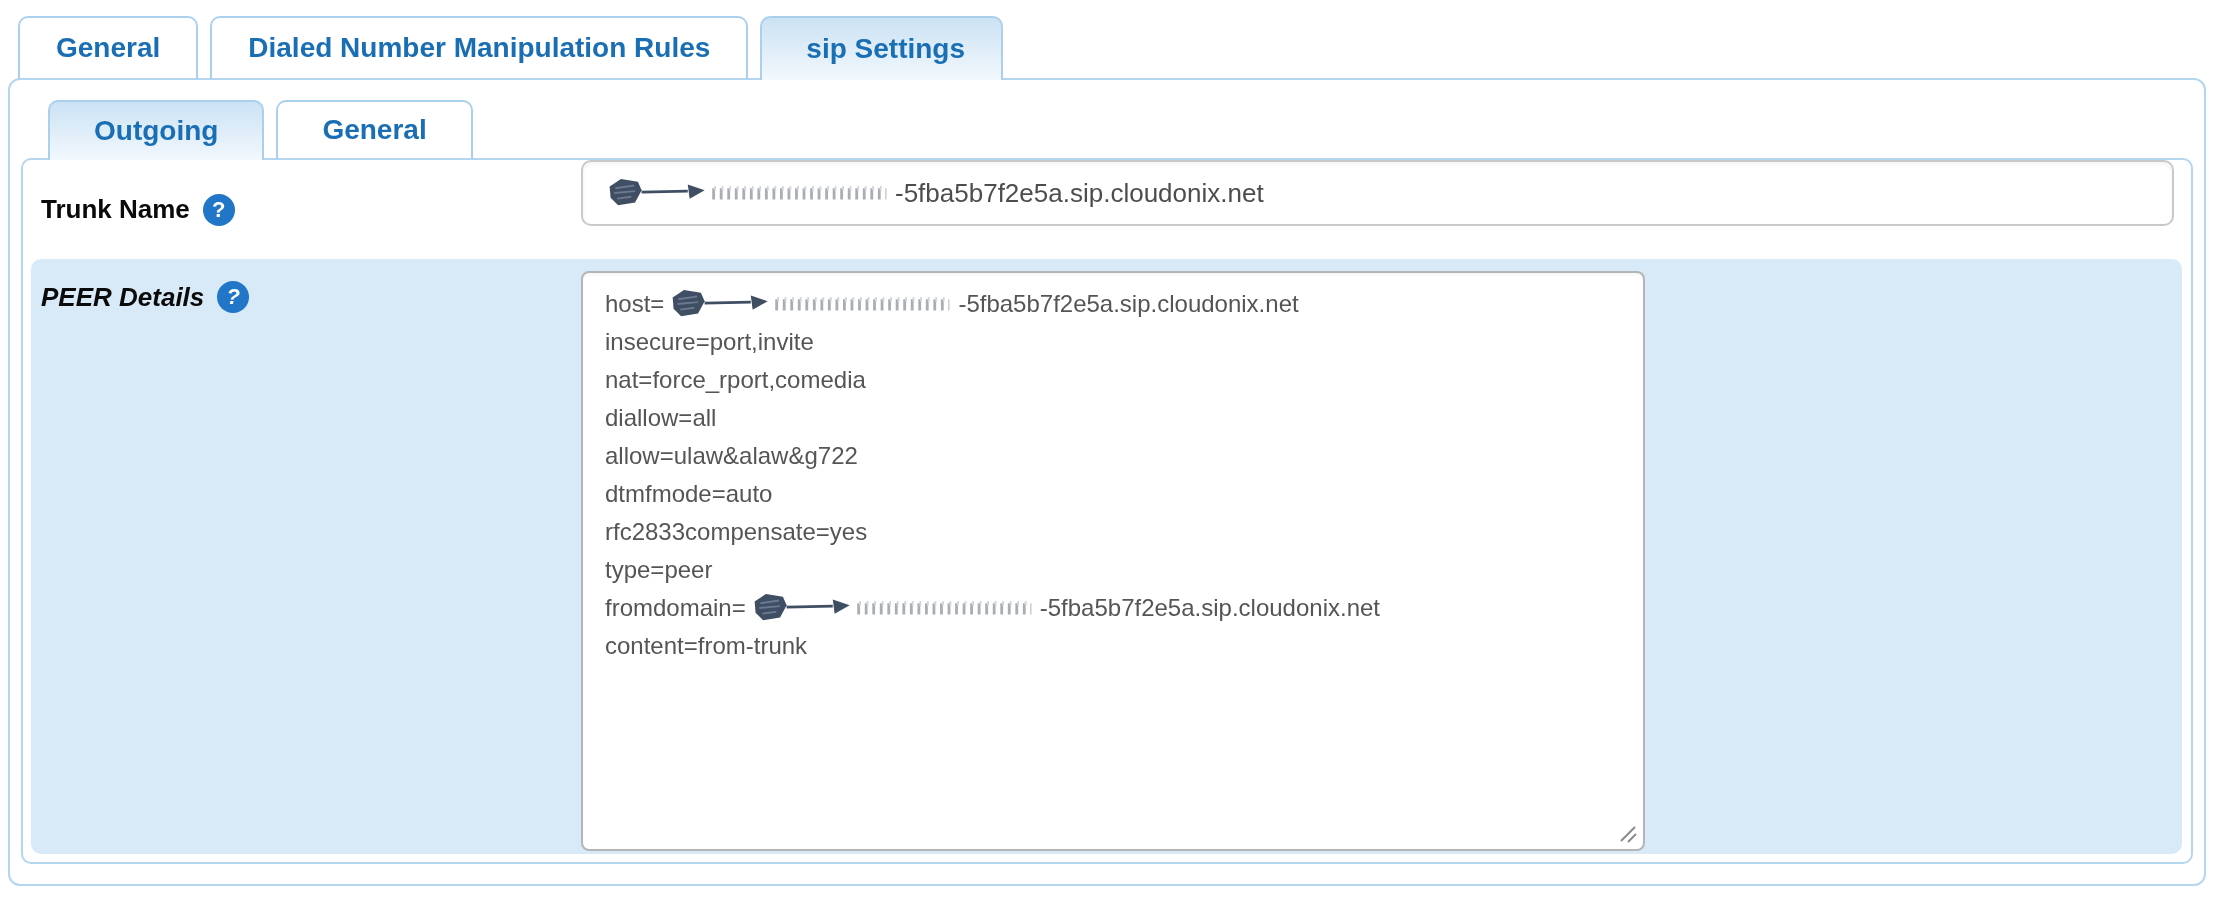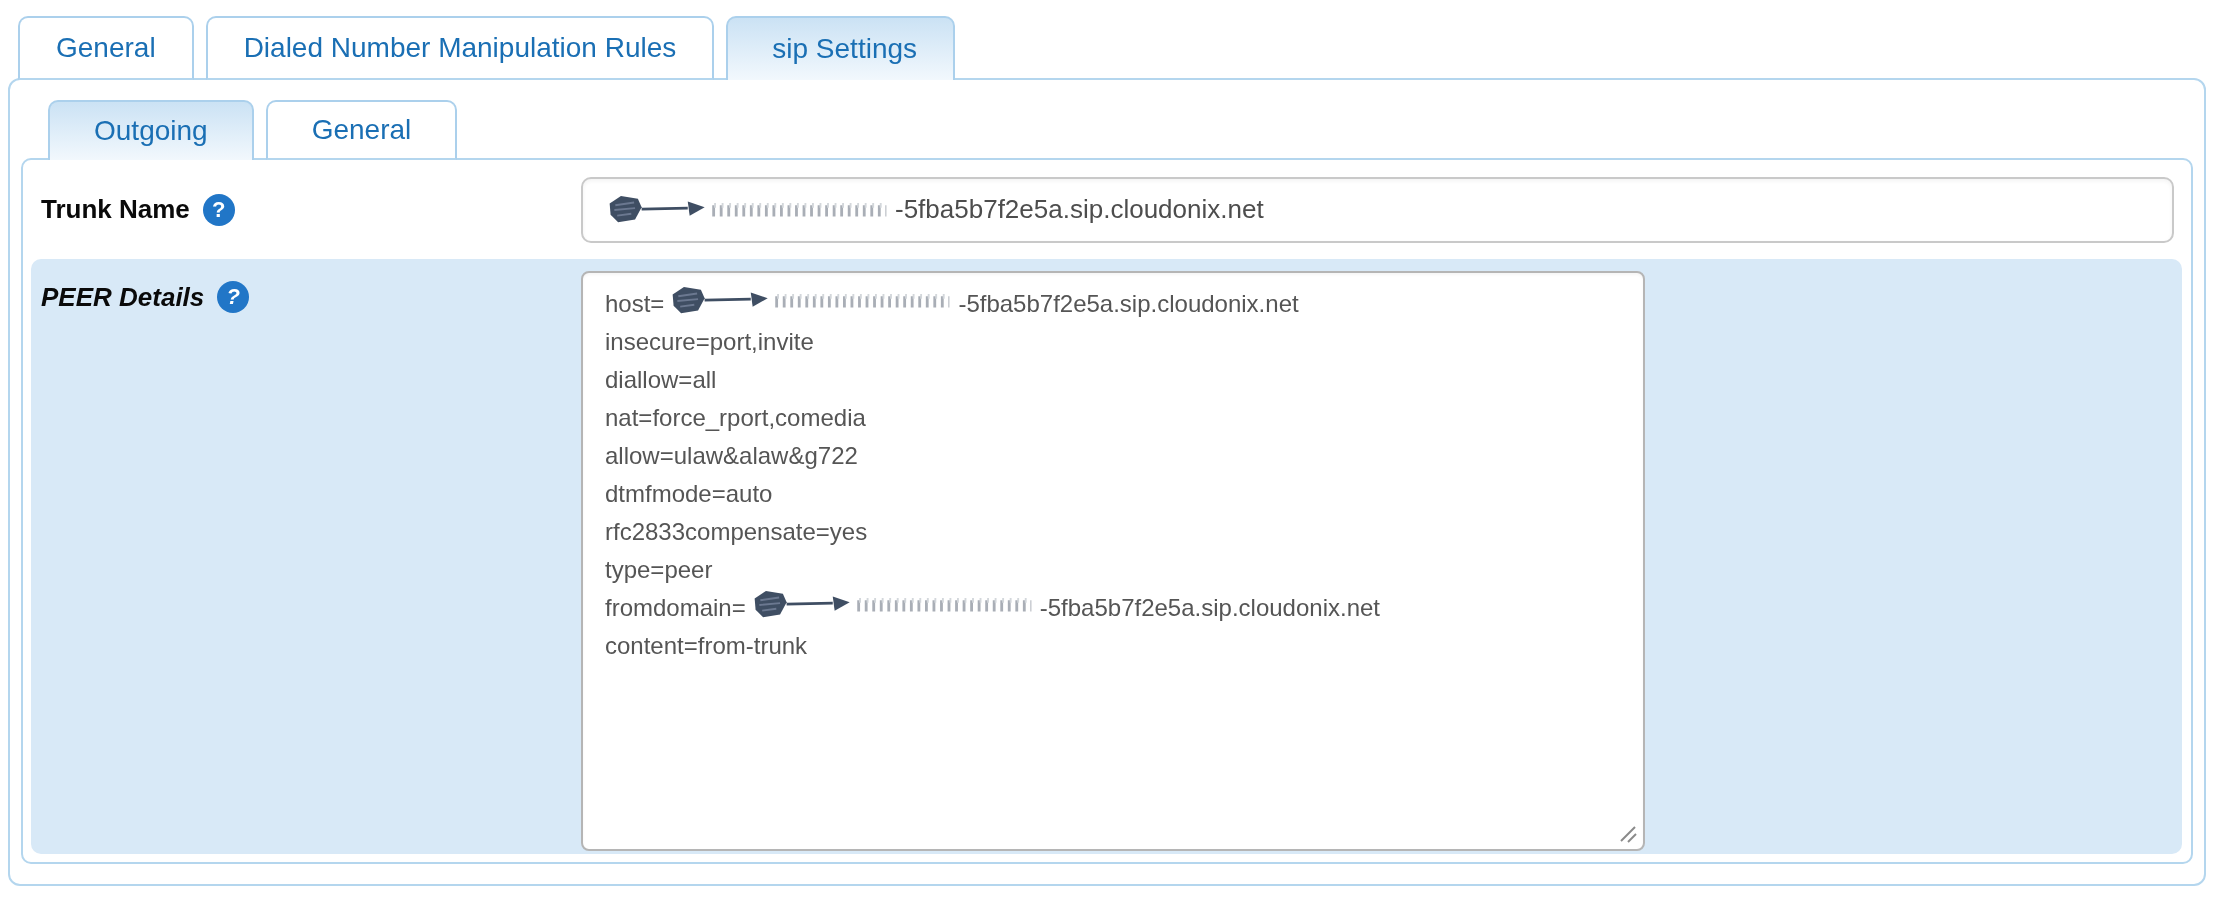--- a/index.html
+++ b/index.html
@@ -26,21 +26,21 @@
   }
   
   .tabs-row{display:flex;align-items:flex-end;position:relative;z-index:2;top:2px;}
   .top-tabs{margin:14px 0 0 18px;}
   .sub-tabs{margin-left:27px;}
   .tab{
     display:flex;align-items:center;justify-content:center;
     border:2px solid var(--tab_border);border-bottom:2px solid var(--panel_border);
     border-radius:10px 10px 0 0;
     background:#ffffff;color:var(--tab_text);
-    font-size:28px;font-weight:normal;
+    font-size:28px;font-weight:bold;
     height:64px;padding:0 36px;margin-right:12px;
     cursor:pointer;white-space:nowrap;
   }
   .tab.active{
     border-bottom:none;height:64px;
     background:linear-gradient(to bottom,var(--active_tab_top) 0%,var(--active_tab_bottom) 100%);
     padding-left:44px;
   }
   .sub-tabs .tab{height:60px;padding:0 44px;}
   .sub-tabs .tab.active{height:60px;}
@@ -52,21 +52,21 @@
     padding:18px 11px 18px 11px;background:#ffffff;
   }
   .inner-panel{
     position:relative;z-index:1;
     border:2px solid var(--panel_border);border-radius:10px;
     height:706px;background:#ffffff;
     padding:0 9px 8px 8px;
   }
   
   .row{display:flex;}
-  .trunk-row{height:99px;align-items:center;padding-left:10px;background:#ffffff;}
+  .trunk-row{height:99px;padding-left:10px;background:#ffffff;}
   .peer-row{
     height:595px;align-items:flex-start;padding:12px 0 0 10px;
     background:var(--peer_row_bg);border-radius:10px;
   }
   .label-cell{display:flex;align-items:center;width:540px;flex:0 0 540px;}
   .peer-row .label-cell{padding-top:10px;font-style:italic;}
   .field-label{font-size:26px;font-weight:bold;color:var(--label_text);}
   .help-icon{
     display:inline-flex;align-items:center;justify-content:center;
     width:32px;height:32px;margin-left:13px;border-radius:50%;
@@ -82,21 +82,21 @@
     font-size:26px;color:var(--field_text);cursor:text;white-space:nowrap;overflow:hidden;
   }
   .fake-textarea{
     position:relative;width:1064px;height:580px;
     border:2px solid var(--textarea_border);border-radius:8px;
     background:#ffffff;box-shadow:inset 0 2px 3px rgba(0,0,0,0.04);
     padding:12px 10px 8px 22px;
     font-size:24px;line-height:38px;color:var(--textarea_text);
     cursor:text;overflow:hidden;
   }
-  .peer-line{display:flex;align-items:flex-start;white-space:nowrap;height:38px;}
+  .peer-line{display:flex;align-items:center;white-space:nowrap;height:38px;}
   .scribble{flex:0 0 auto;margin:0 2px;vertical-align:middle;}
   .resize-handle{position:absolute;right:4px;bottom:4px;cursor:nwse-resize;}
 </style>
 </head>
 <body>
 
 <div class="page">
 
   <div class="tabs-row top-tabs">
     <div class="tab">
@@ -159,24 +159,24 @@
     <path d="M86 8 L104 14 L88 23 Z" fill="#3f4e63"></path>
     <line x1="112" y1="18" x2="297" y2="18" stroke="#a9aeb6" stroke-width="12" stroke-dasharray="3 5"></line>
     <line x1="114" y1="12" x2="292" y2="12" stroke="#d3d7db" stroke-width="5" stroke-dasharray="2 6"></line>
   </svg>
                 <span>-5fba5b7f2e5a.sip.cloudonix.net</span>
               </div>
               <div class="peer-line">
                 <span>insecure=port,invite</span>
               </div>
               <div class="peer-line">
+                <span>nat=force_rport,comedia</span>
+              </div>
+              <div class="peer-line">
                 <span>diallow=all</span>
-              </div>
-              <div class="peer-line">
-                <span>nat=force_rport,comedia</span>
               </div>
               <div class="peer-line">
                 <span>allow=ulaw&amp;alaw&amp;g722</span>
               </div>
               <div class="peer-line">
                 <span>dtmfmode=auto</span>
               </div>
               <div class="peer-line">
                 <span>rfc2833compensate=yes</span>
               </div>

